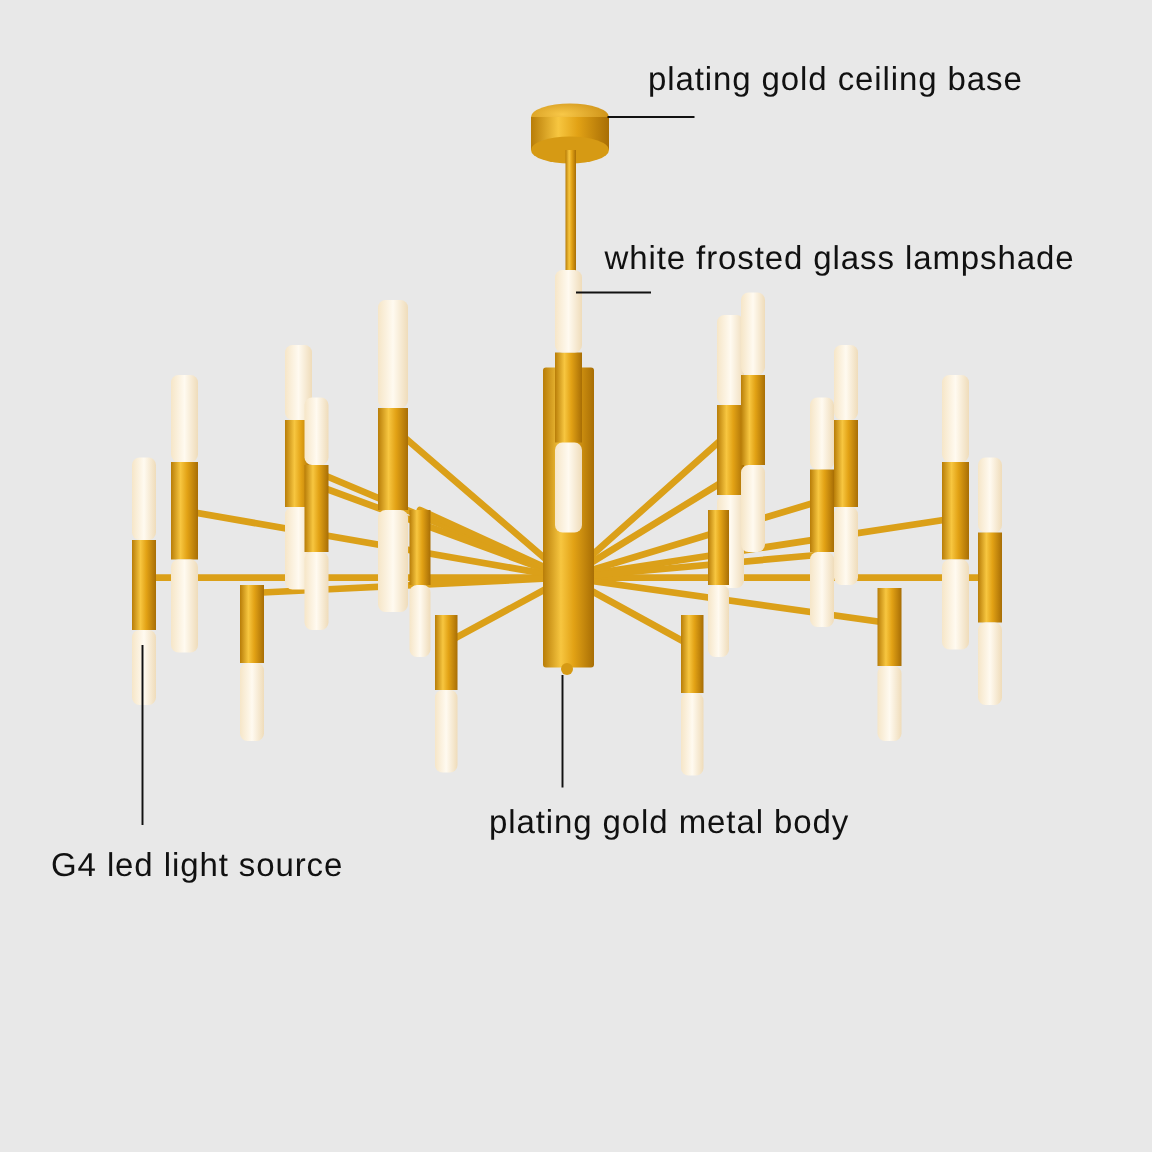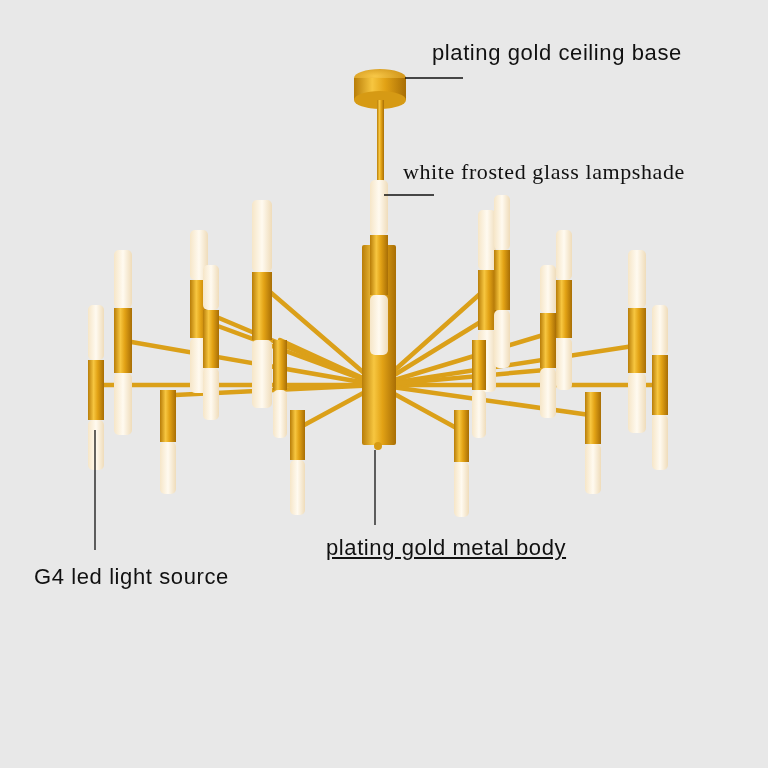--- a/index.html
+++ b/index.html
@@ -157,16 +157,16 @@
 
     <g stroke="#111" stroke-width="1.3">
       <line x1="405" y1="78" x2="463" y2="78"></line>
       <line x1="384" y1="195" x2="434" y2="195"></line>
       <line x1="375" y1="450" x2="375" y2="525"></line>
       <line x1="95" y1="430" x2="95" y2="550"></line>
     </g>
   </svg>
 
   <div class="label" style="left:432px;top:42px;">plating gold ceiling base</div>
-  <div class="label" style="left:403px;top:161px;font-family:Liberation Serif, serif;">white frosted glass lampshade</div>
-  <div class="label" style="left:326px;top:537px;text-decoration:underline;">plating gold metal body</div>
+  <div class="label" style="left:403px;top:161px;">white frosted glass lampshade</div>
+  <div class="label" style="left:326px;top:537px;">plating gold metal body</div>
   <div class="label" style="left:34px;top:566px;">G4 led light source</div>
 </div>
 
 </body></html>

